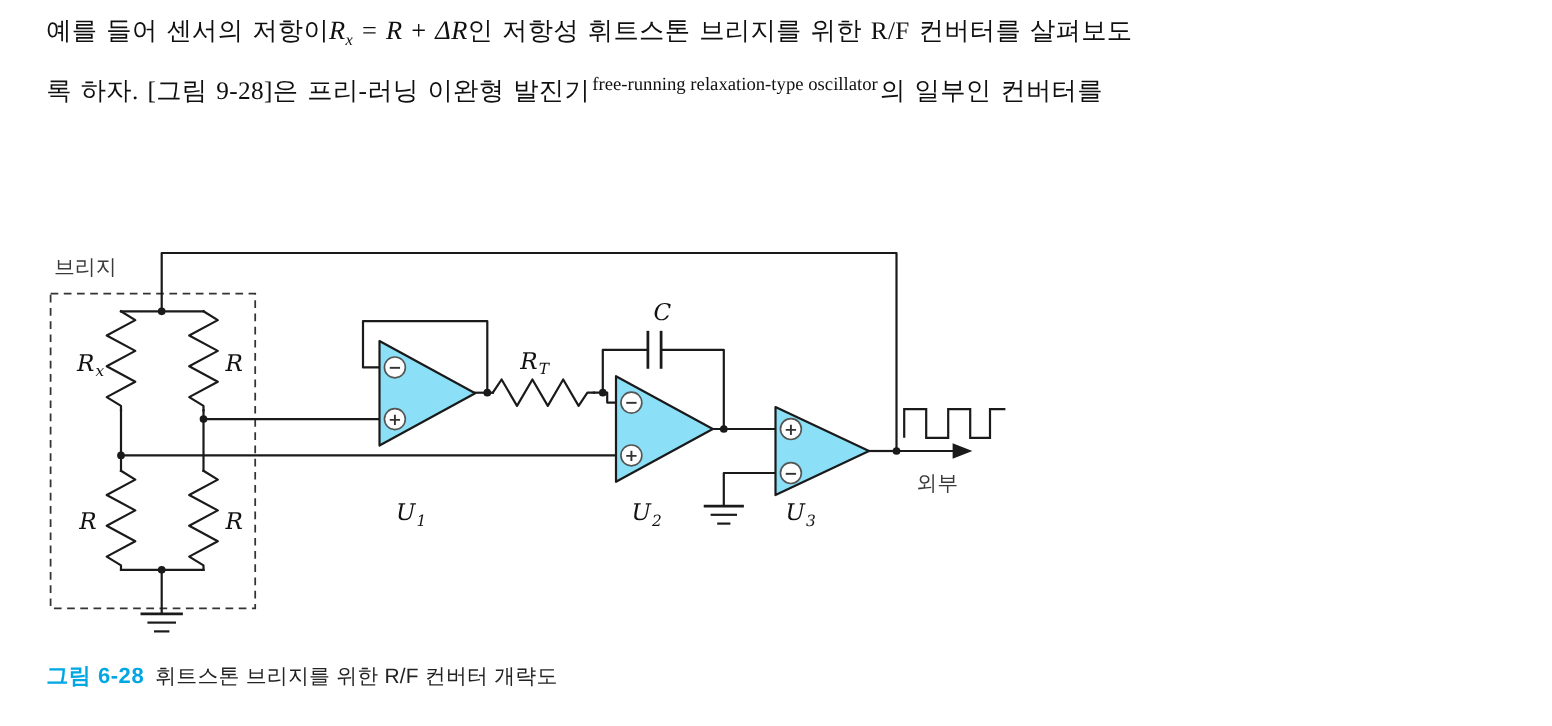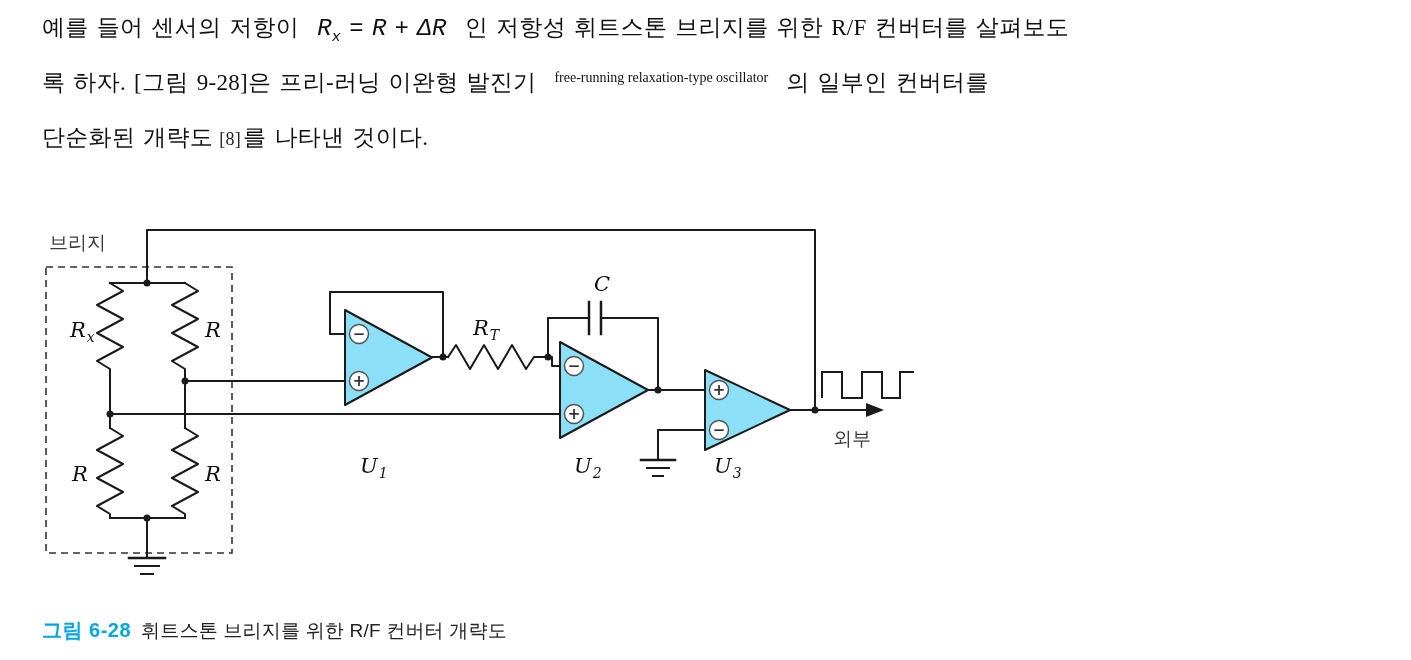--- a/index.html
+++ b/index.html
@@ -2,52 +2,51 @@
 <html><head>
 <meta charset="utf-8">
 <style>
   * { margin:0; padding:0; box-sizing:border-box; }
   html,body { background:#ffffff; }
   body { width:1411px; height:660px; font-family:"Liberation Serif","DejaVu Serif",serif; color:#111; overflow:hidden; }
   .page { position:relative; width:1411px; height:660px; background:#fff; }
 
   .paragraph { position:absolute; left:42px; top:0; width:1345px; font-size:23px; color:#101010; }
   .pline { height:55px; line-height:55px; white-space:nowrap; letter-spacing:0.3px; word-spacing:2px; }
-  .mathwrap { font-family:Liberation Mono, monospace; margin:0 18px; font-size:24px; }
+  .mathwrap { font-family:Liberation Serif, serif; margin:0 0; font-size:24px; }
   .mvar { font-style:italic; }
   .mop { font-style:normal; margin:0 8px; }
   .mathwrap sub { font-size:15px; font-style:italic; }
-  .supnote { font-family:"Liberation Serif","DejaVu Serif",serif; font-size:14px; position:relative; top:-8px; letter-spacing:0; word-spacing:0; margin:0 18px; color:#111; }
+  .supnote { font-family:"Liberation Serif","DejaVu Serif",serif; font-size:17px; position:relative; top:-8px; letter-spacing:0; word-spacing:0; margin:0 2px; color:#111; }
   .refnote { font-size:18px; margin:0 2px 0 6px; color:#222; }
 
   svg.diagram { position:absolute; left:0; top:0; width:1411px; height:660px; }
   .wire { fill:none; stroke:#1a1a1a; stroke-width:2; stroke-linejoin:round; stroke-linecap:square; }
   .thick { stroke-width:2.5; }
   .dashedbox { fill:none; stroke:#333; stroke-width:1.6; stroke-dasharray:7 5; }
   .opamp { stroke:#1a1a1a; stroke-width:2; stroke-linejoin:round; }
   .pincircle { fill:#ffffff; stroke:#555; stroke-width:1.5; }
   .sign { font-family:"DejaVu Sans","Liberation Sans",sans-serif; font-size:15px; font-weight:bold; fill:#333; text-anchor:middle; }
   .dot { fill:#1a1a1a; }
   .klabel { font-family:"Liberation Sans","DejaVu Sans",sans-serif; font-size:19px; fill:#3a3a3a; }
   .mlabel { font-family:"DejaVu Serif","Liberation Serif",serif; font-style:italic; font-size:21px; fill:#111; }
   .msub2 { font-size:14px; }
 
-  .caption { position:absolute; left:42px; top:601px; font-family:"Liberation Sans","DejaVu Sans",sans-serif; font-size:19px; white-space:nowrap;margin-top:16px; }
+  .caption { position:absolute; left:42px; top:601px; font-family:"Liberation Sans","DejaVu Sans",sans-serif; font-size:19px; white-space:nowrap; }
   .caption .fig { color:#00A7E3; font-weight:bold; font-size:20px; margin-right:10px; letter-spacing:0.5px; }
   .caption .txt { color:#222; font-weight:500; letter-spacing:0.2px; }
 </style>
 </head>
 <body>
 
 <div class="page">
 
   <div class="paragraph">
     <div class="pline"><span>예를 들어 센서의 저항이</span><span class="mathwrap"><span class="mvar">R</span><sub>x</sub><span class="mop">=</span><span class="mvar">R</span><span class="mop">+</span><span class="mvar">ΔR</span></span><span>인 저항성 휘트스톤 브리지를 위한 R/F 컨버터를 살펴보도</span></div>
     <div class="pline"><span>록 하자. [그림 9-28]은 프리-러닝 이완형 발진기</span><span class="supnote">free-running relaxation-type oscillator</span><span>의 일부인 컨버터를</span></div>
-    <div class="pline"><span>단순화된 개략도</span><span class="refnote">[8]</span><span>를 나타낸 것이다.</span></div>
   </div>
 
   <svg class="diagram" viewBox="0 0 1411 660">
 
     <rect class="dashedbox" x="46" y="267" width="186" height="286"></rect>
 
     <polyline class="wire" points="147,283 147,230 815,230 815,410"></polyline>
     <polyline class="wire" points="110,283 185,283"></polyline>
     <polyline class="wire" points="110,518 185,518"></polyline>
     <polyline class="wire" points="147,518 147,558"></polyline>

